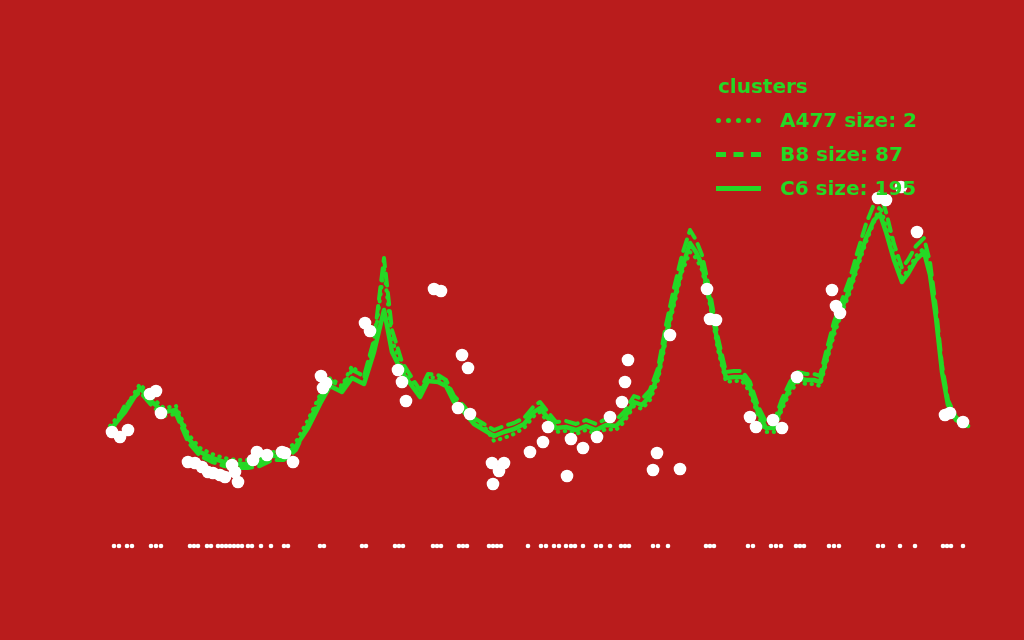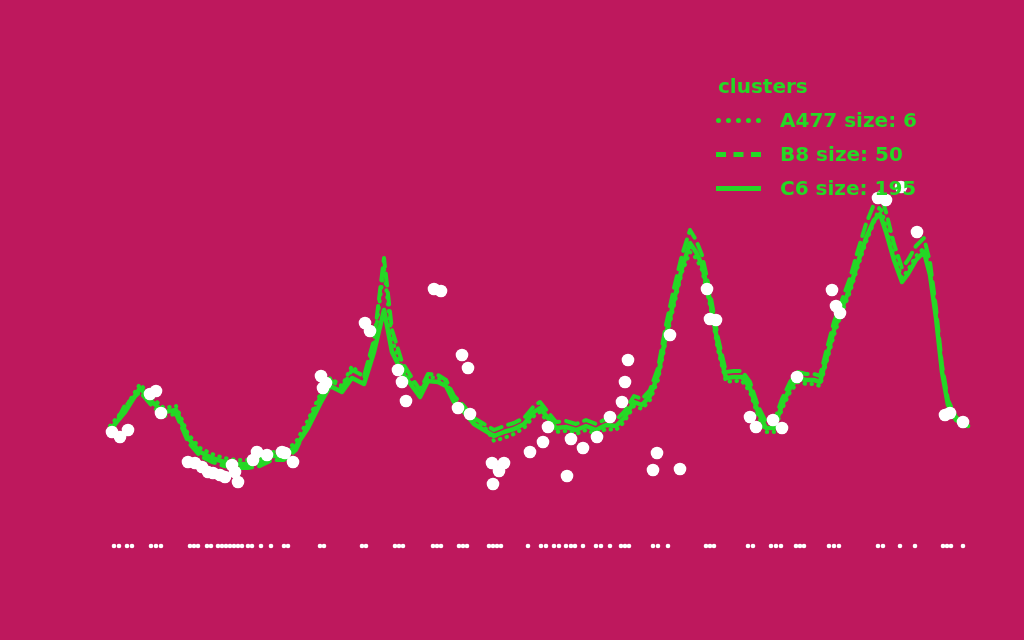--- a/index.html
+++ b/index.html
@@ -11,21 +11,21 @@
   .legend-item{display:flex;align-items:center;height:34px;}
   .sample{display:inline-block;width:45px;height:0;margin-right:19px;
           border-top-width:5px;border-top-style:solid;}
   .sample.dotted{border-top-style:dotted;}
   .sample.dashed{border-top-style:dashed;}
   .legend-label{font-weight:bold;font-size:20px;white-space:nowrap;}
 </style>
 </head>
 <body>
 
-<div id="stage" style="background: #be185d;">
+<div id="stage" style="background: #b91c1c;">
 
   <svg id="plot" width="1024" height="640" viewBox="0 0 1024 640">
       <polyline points="110,426 125,408 140,384 152,398 164,408 176,406 188,434 200,448 212,454 224,458 236,460 248,460 260,458 272,452 284,452 296,442 308,420 320,395 330,378 342,386 352,366 364,378 374,345 384,268 392,340 402,368 412,382 420,393 428,377 438,378 446,382 454,398 464,408 474,420 484,426 494,441 504,438 514,434 524,428 534,416 540,412 548,422 556,432 566,431 576,434 586,430 596,434 606,429 616,430 624,422 634,406 642,409 650,400 658,380 666,340 674,305 682,272 690,252 696,258 702,270 710,305 718,350 726,382 734,381 742,381 750,392 758,416 766,432 774,432 782,409 790,392 798,382 806,384 814,384 820,386 826,364 834,335 842,312 850,292 858,266 866,242 874,222 880,206 886,226 894,255 902,278 908,270 916,256 924,248 930,272 936,315 942,370 948,404 956,419 964,424" fill="none" stroke="#25d825" stroke-width="4" stroke-linejoin="round" stroke-linecap="round" stroke-dasharray="0.5 6.5"></polyline>
       <polyline points="110,434 125,405 140,392 152,406 164,416 176,414 188,442 200,456 212,462 224,466 236,468 248,468 260,466 272,460 284,460 296,450 308,424 320,398 330,380 342,388 352,370 364,376 374,340 384,258 392,330 402,362 412,378 420,390 428,374 438,375 446,380 454,396 464,406 474,418 484,424 494,430 504,426 514,423 524,418 534,406 540,402 548,412 556,422 566,421 576,424 586,420 596,424 606,419 616,420 624,412 634,396 642,399 650,390 658,368 666,325 674,288 682,255 690,230 696,240 702,255 710,292 718,338 726,372 734,371 742,371 750,382 758,406 766,422 774,422 782,399 790,382 798,372 806,374 814,374 820,376 826,352 834,322 842,300 850,278 858,250 866,224 874,204 880,192 886,212 894,244 902,268 908,260 916,246 924,238 930,262 936,308 942,365 948,400 956,417 964,423" fill="none" stroke="#25d825" stroke-width="4" stroke-linejoin="round" stroke-linecap="round" stroke-dasharray="12 7"></polyline>
       <polyline points="110,430 125,412 140,388 152,402 164,412 176,410 188,438 200,452 212,458 224,462 236,464 248,464 260,462 272,456 284,456 296,446 308,428 320,404 330,386 342,392 352,378 364,384 374,352 384,310 392,352 402,372 412,386 420,397 428,381 438,382 446,386 454,402 464,412 474,424 484,430 494,436 504,432 514,429 524,424 534,412 540,408 548,418 556,428 566,427 576,430 586,426 596,430 606,425 616,426 624,418 634,402 642,405 650,396 658,375 666,335 674,300 682,268 690,243 696,252 702,265 710,300 718,345 726,378 734,377 742,377 750,388 758,412 766,428 774,428 782,405 790,388 798,378 806,380 814,380 820,382 826,360 834,330 842,308 850,288 858,262 866,238 874,220 880,214 886,232 894,260 902,282 908,274 916,260 924,252 930,275 936,318 942,372 948,405 956,420 968,426" fill="none" stroke="#25d825" stroke-width="4.5" stroke-linejoin="round" stroke-linecap="round"></polyline>
       <circle cx="112" cy="432" r="6.3" fill="#ffffff"></circle>
       <circle cx="120" cy="437" r="6.3" fill="#ffffff"></circle>
       <circle cx="128" cy="430" r="6.3" fill="#ffffff"></circle>
       <circle cx="150" cy="394" r="6.3" fill="#ffffff"></circle>
       <circle cx="156" cy="391" r="6.3" fill="#ffffff"></circle>
@@ -179,26 +179,26 @@
       <circle cx="947" cy="546" r="2.3" fill="#ffffff"></circle>
       <circle cx="951" cy="546" r="2.3" fill="#ffffff"></circle>
       <circle cx="963" cy="546" r="2.3" fill="#ffffff"></circle>
     </svg>
 
   <div class="legend" style="color: rgb(37, 216, 37);">
     <div class="legend-title">clusters</div>
 
     <div class="legend-item">
       <span class="sample dotted" style="border-top-color: rgb(37, 216, 37);"></span>
-      <span class="legend-label">A477 size: 6</span>
+      <span class="legend-label">A477 size: 2</span>
     </div>
 
     <div class="legend-item">
       <span class="sample dashed" style="border-top-color: rgb(37, 216, 37);"></span>
-      <span class="legend-label">B8 size: 50</span>
+      <span class="legend-label">B8 size: 87</span>
     </div>
 
     <div class="legend-item">
       <span class="sample solid" style="border-top-color: rgb(37, 216, 37);"></span>
       <span class="legend-label">C6 size: 195</span>
     </div>
   </div>
 
 </div>
 

